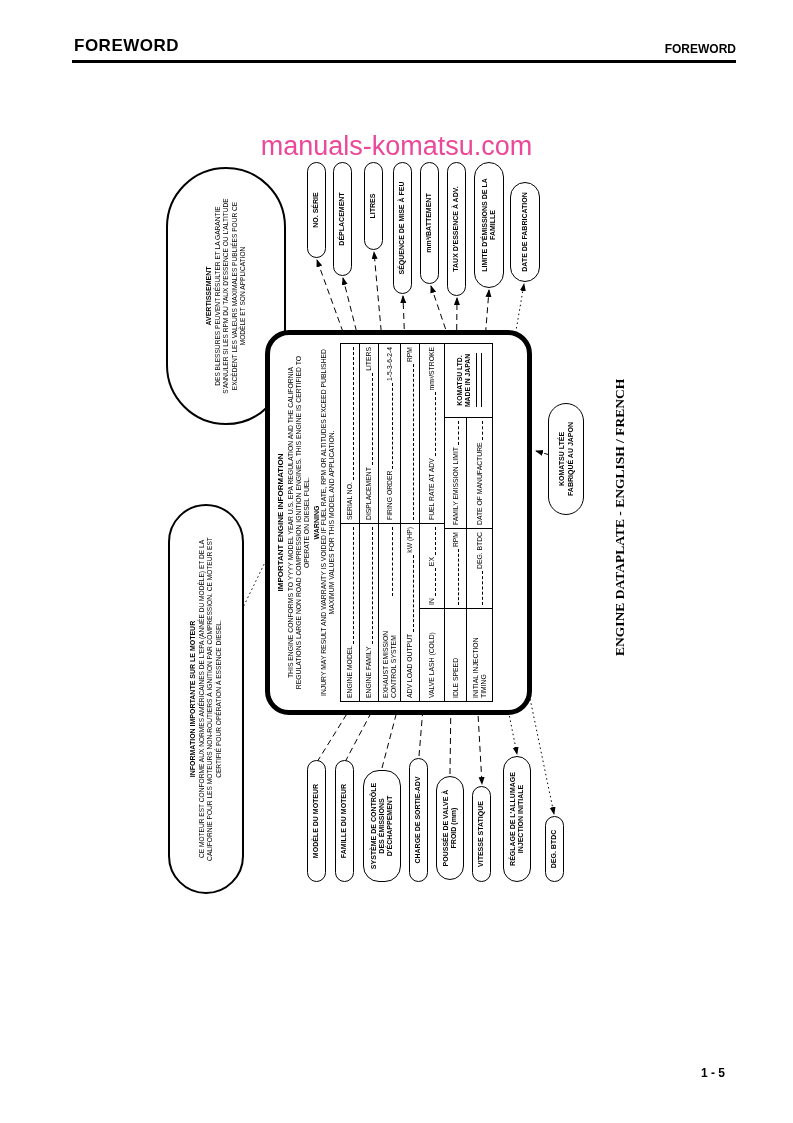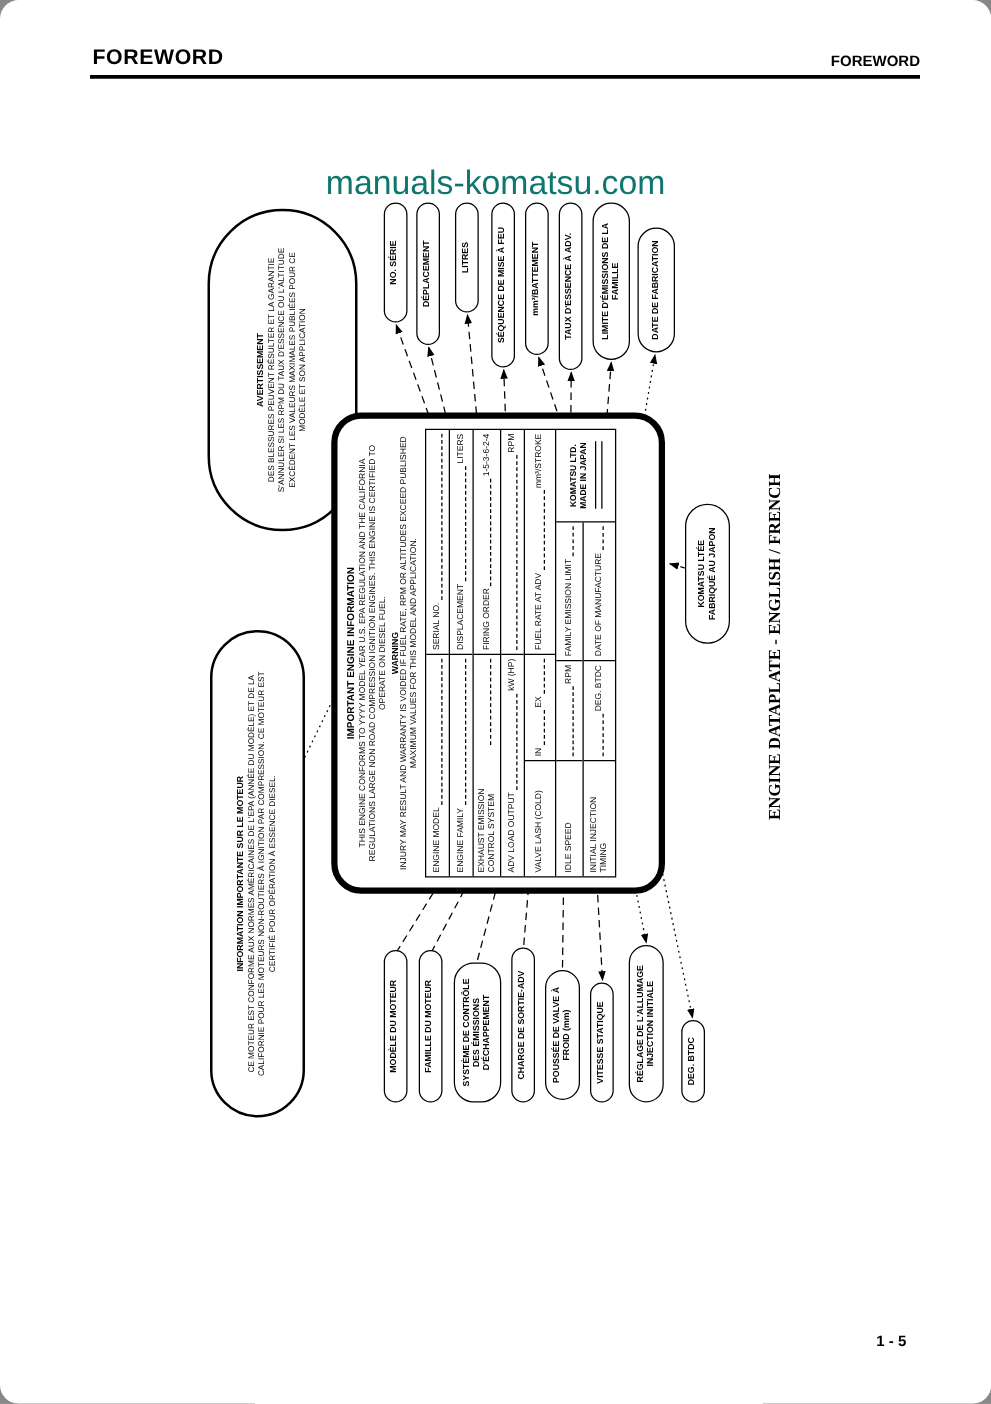--- a/index.html
+++ b/index.html
@@ -1,23 +1,23 @@
 <!DOCTYPE html>
 <html><head>
 <meta charset="utf-8">
 <style>
   html,body{margin:0;padding:0;background:#888;}
   .page{position:relative;width:793px;height:1123px;background:#ffffff;margin:0 auto;
-        font-family:"Liberation Sans",sans-serif;color:#000;overflow:hidden;border-radius:15px;}
+        font-family:"Liberation Sans",sans-serif;color:#000;overflow:hidden;}
   
   .hdr-left{position:absolute;left:74px;top:36px;font-size:17px;font-weight:bold;letter-spacing:.5px;}
   .hdr-right{position:absolute;right:57px;top:42px;font-size:12px;font-weight:bold;}
   .hdr-rule{position:absolute;left:72px;top:60px;width:664px;height:3px;background:#000;}
   
-  .wmark{position:absolute;left:0;right:0;top:131px;text-align:center;font-size:27px;color:#0f766e;}
+  .wmark{position:absolute;left:0;right:0;top:131px;text-align:center;font-size:27px;color:#ec4899;}
   
   .pgnum{position:absolute;right:68px;top:1066px;font-size:12px;font-weight:bold;}
   
   .fig{position:absolute;left:160px;top:160px;width:740px;height:485px;
        transform-origin:0 0;transform:rotate(-90deg) translateX(-740px);}
   .fig svg{position:absolute;left:0;top:0;}
   
   .bub{position:absolute;border:1px solid #000;border-radius:12px;background:#fff;
        display:flex;align-items:center;justify-content:center;text-align:center;
        font-size:7px;font-weight:bold;line-height:1.18;padding:1px 4px;box-sizing:border-box;}

